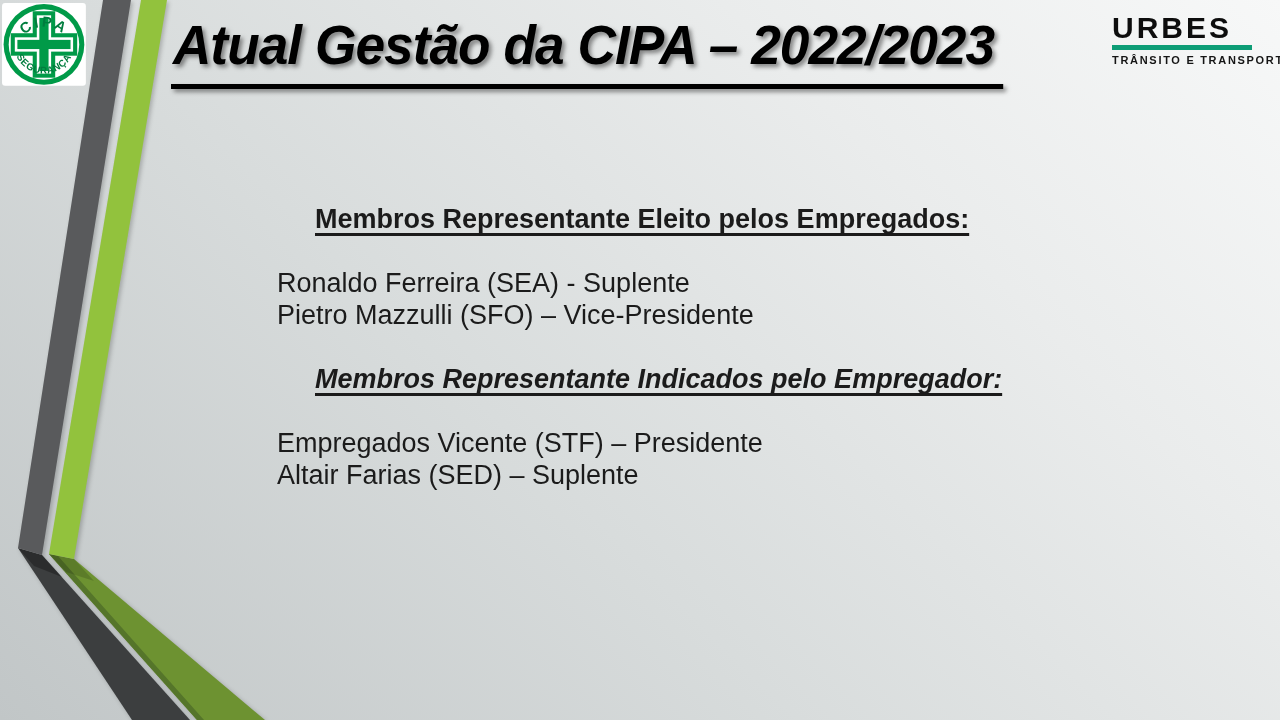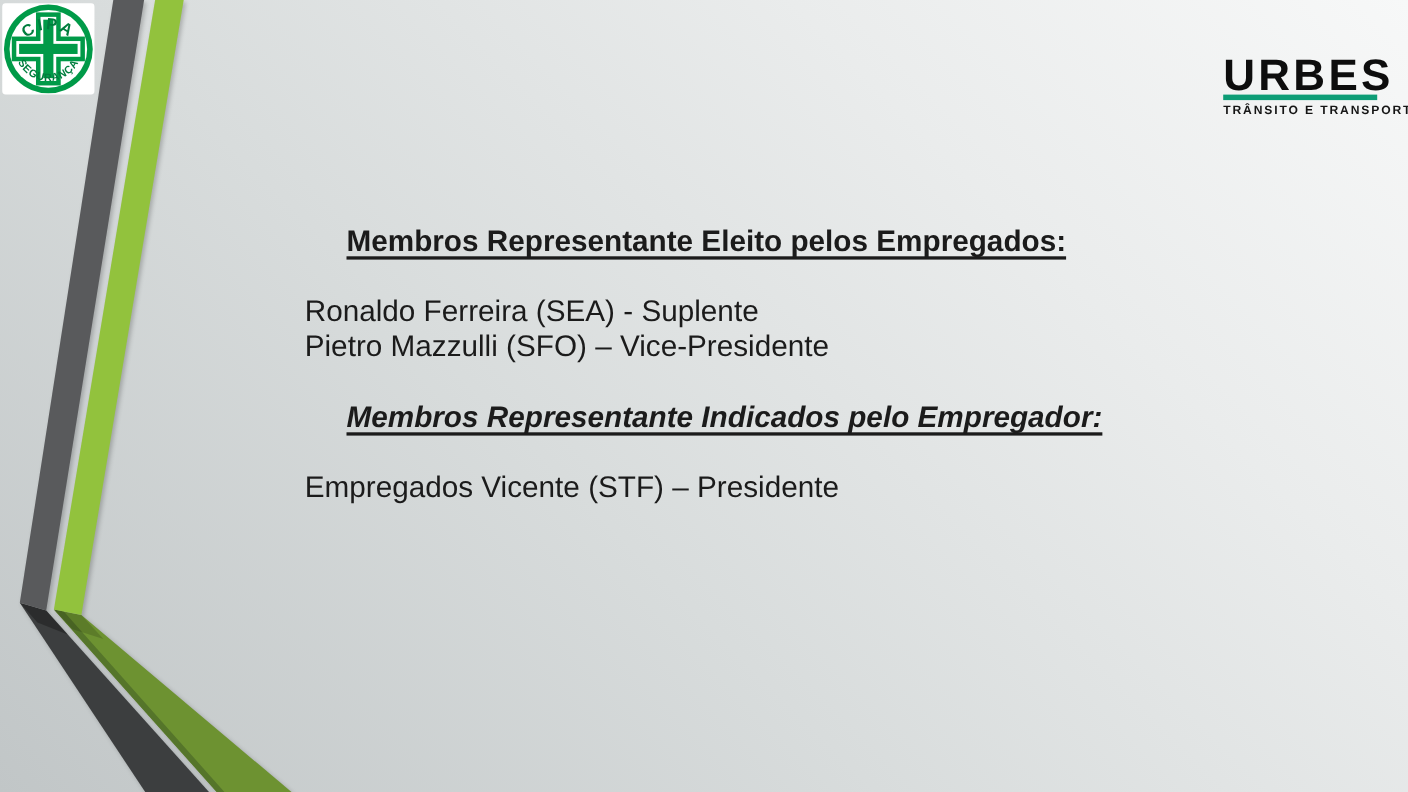--- a/index.html
+++ b/index.html
@@ -52,25 +52,24 @@
   }
 
   
   .urbes {
     position: absolute;
     right: 12px; top: 13px;
     width: 156px;
   }
   .urbes-name {
     font-weight: bold;
-    font-size: 40px;
+    font-size: 30px;
     line-height: 30px;
     letter-spacing: 3px;
     color: #0d0d0d;
-    margin-top: 41px;
   }
   .urbes-bar {
     height: 5px;
     width: 140px;
     margin: 2px 0 4px 0;
   }
   .urbes-tagline {
     font-weight: bold;
     font-size: 11px;
     letter-spacing: 1.7px;
@@ -132,29 +131,33 @@
       <rect x="17" y="39" width="52" height="9" fill="#009a48"></rect>
     </g>
     <text class="cipa-arc-top" fill="#007d3e">
       <textPath href="#arcTop" startOffset="50%" text-anchor="middle">CIPA</textPath>
     </text>
     <text class="cipa-arc-bottom" fill="#007d3e">
       <textPath href="#arcBottom" startOffset="50%" text-anchor="middle">SEGURANÇA</textPath>
     </text>
   </svg>
 
+  <div class="title-wrap">
+    <span class="title">Atual Gestão da CIPA – 2022/2023</span>
+  </div>
 
   <div class="urbes">
     <div class="urbes-name">URBES</div>
     <div class="urbes-bar" style="background-color: rgb(13, 157, 118);"></div>
     <div class="urbes-tagline">TRÂNSITO E TRANSPORTES</div>
   </div>
 
   <div class="body-text">
     <div class="heading">Membros Representante Eleito pelos Empregados:</div>
     <div class="member">Ronaldo Ferreira (SEA) - Suplente</div>
     <div class="member">Pietro Mazzulli (SFO) – Vice-Presidente</div>
 
     <div class="heading second">Membros Representante Indicados pelo Empregador:</div>
     <div class="member">Empregados Vicente (STF) – Presidente</div>
+    <div class="member">Altair Farias (SED) – Suplente</div>
   </div>
 
 </div>
 
 </body></html>

